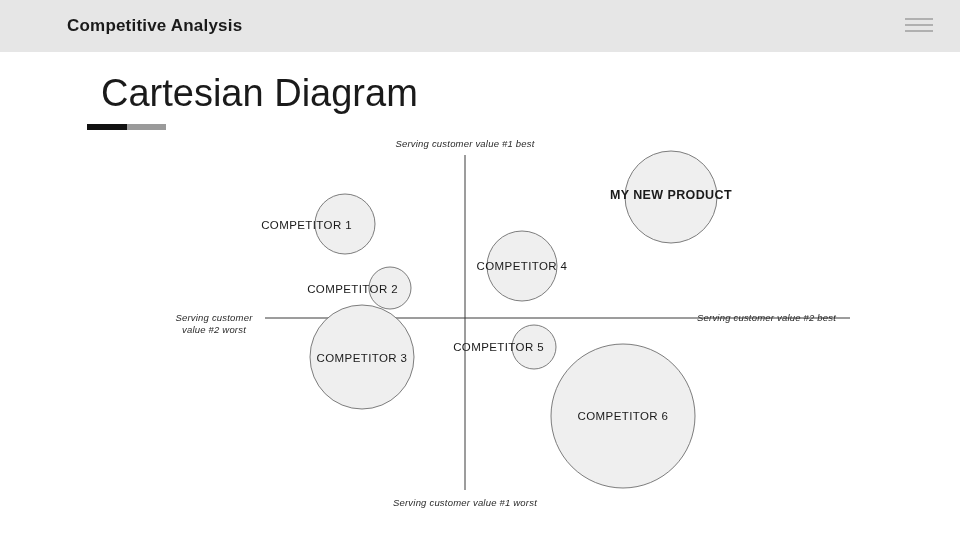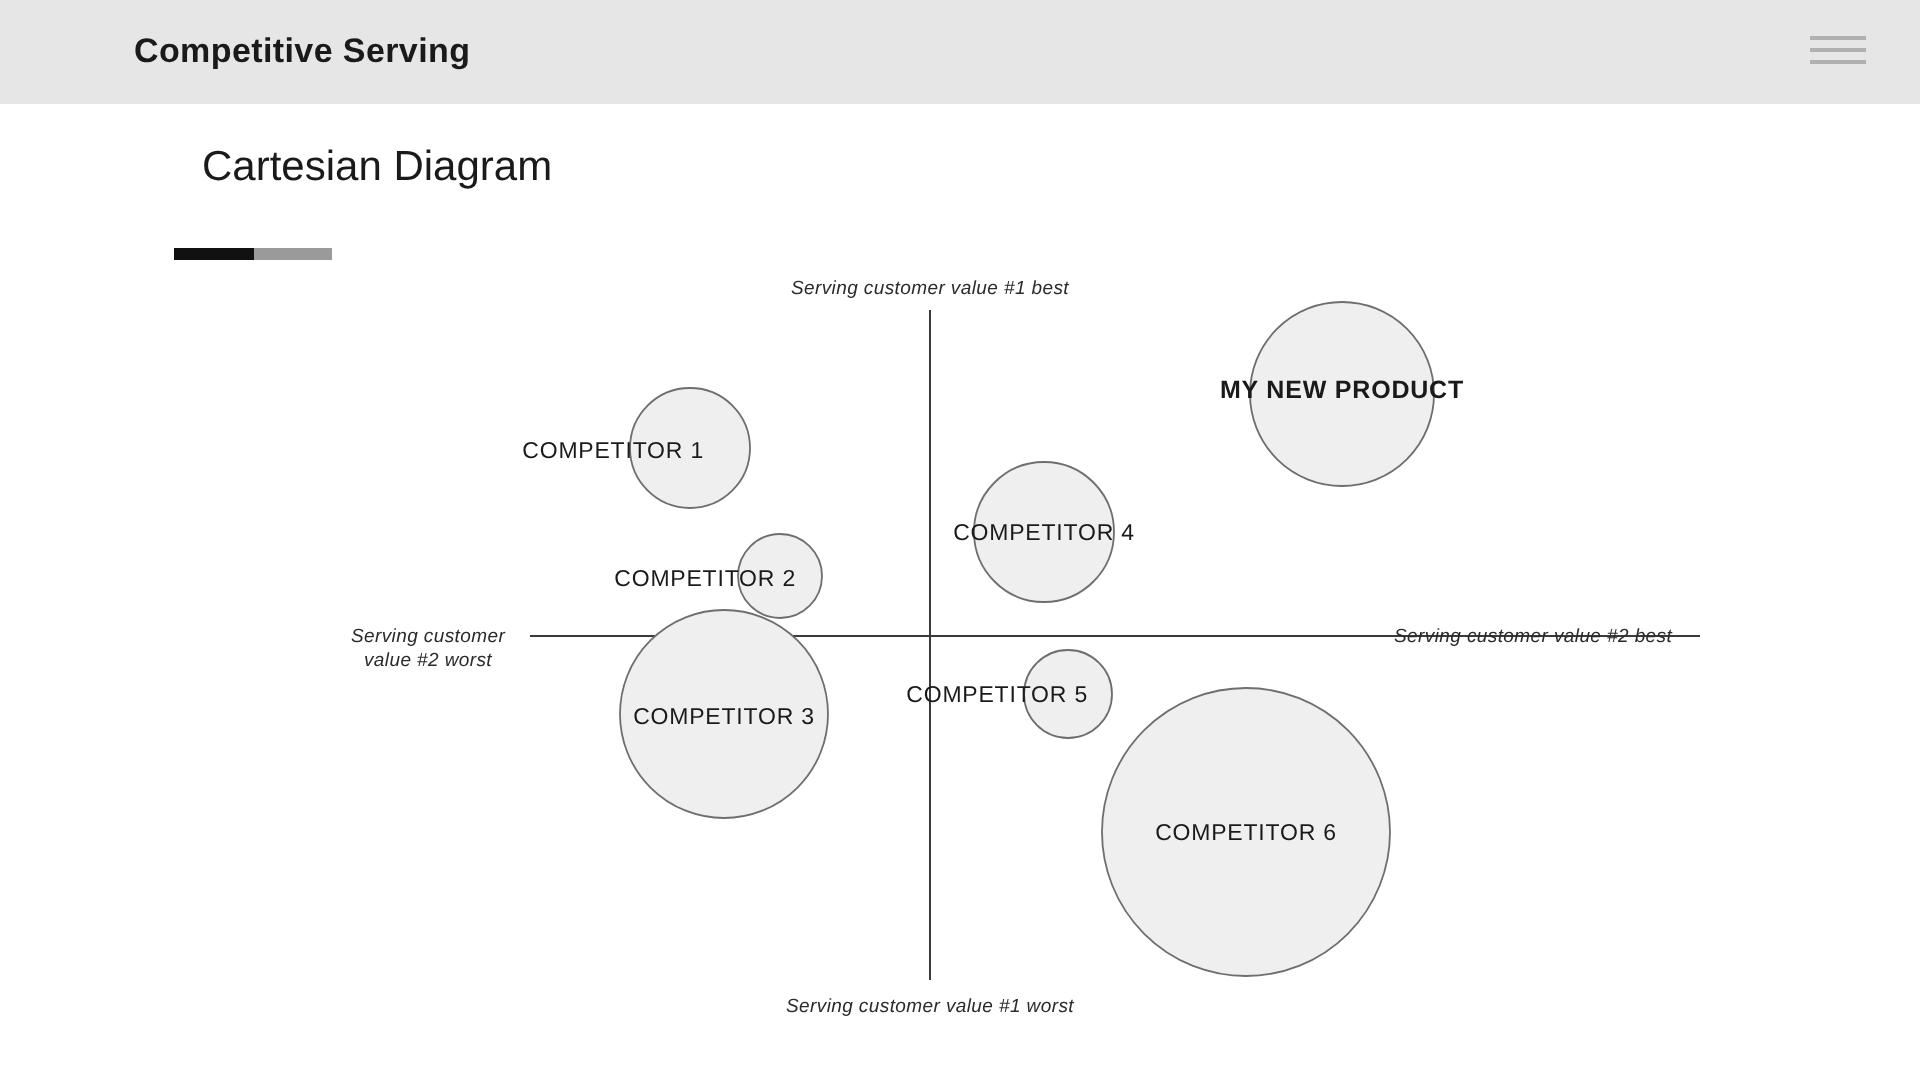--- a/index.html
+++ b/index.html
@@ -41,21 +41,21 @@
     width: 28px;
     height: 2px;
     background: #b0b0b0;
     margin-bottom: 4px;
   }
 
   
   #slide-title {
     position: absolute;
     left: 101px; top: 72px;
-    font-size: 21px;
+    font-size: 38px;
     color: #1a1a1a;
     white-space: nowrap;
   }
   #accent-rule {
     position: absolute;
     left: 87px; top: 124px;
     width: 79px; height: 6px;
   }
   #accent-rule .seg-dark {
     position: absolute; left: 0; top: 0;
@@ -98,21 +98,21 @@
     font-style: italic;
     font-size: 9.5px;
     fill: #2b2b2b;
     letter-spacing: 0.2px;
   }
 </style>
 </head>
 <body>
 
 <div id="header-bar">
-  <div id="header-title">Competitive Serving</div>
+  <div id="header-title">Competitive Analysis</div>
   <div id="menu-icon">
     <i></i>
     <i></i>
     <i></i>
   </div>
 </div>
 
 <div id="slide-title">Cartesian Diagram</div>
 <div id="accent-rule">
   <span class="seg-dark"></span>

